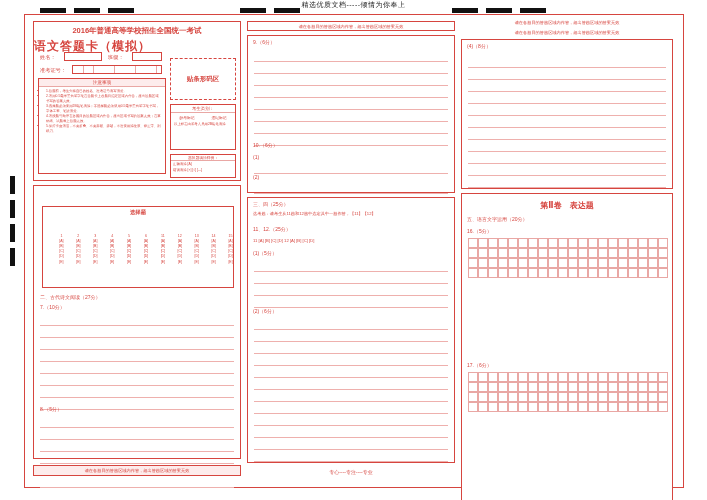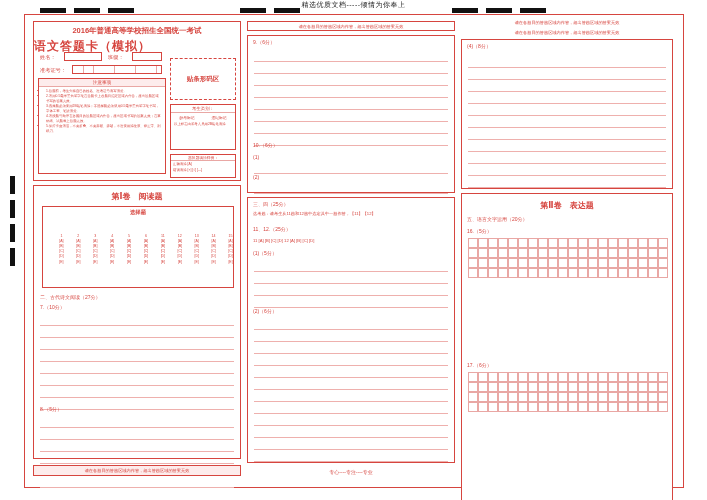--- a/index.html
+++ b/index.html
@@ -143,21 +143,20 @@
         <div class="fillbox">
           <div class="fh">选择题填涂样例：</div>
           <div class="fr"><span>正确填涂</span>
             <span>[A]</span></div>
           <div class="fr"><span>错误填涂</span>
             <span>[×] [√] [—]</span></div>
         </div>
       </div>
 
       <div class="box" style="position:absolute;left:0;top:164px;width:208px;height:274px;">
-        <div class="secttl" style="margin-top:5px;">第Ⅰ卷　阅读题</div>
 
         <div class="box" style="position:absolute;left:8px;top:20px;width:192px;height:82px;">
           <div class="ttl" style="font-size:5.4px;margin-top:2px;">选择题</div>
           <div class="choice">
             <table>
               <tbody>
                   <tr>
                 <td class="num">1</td>
                 <td class="num">2</td>
                 <td class="num">3</td>

